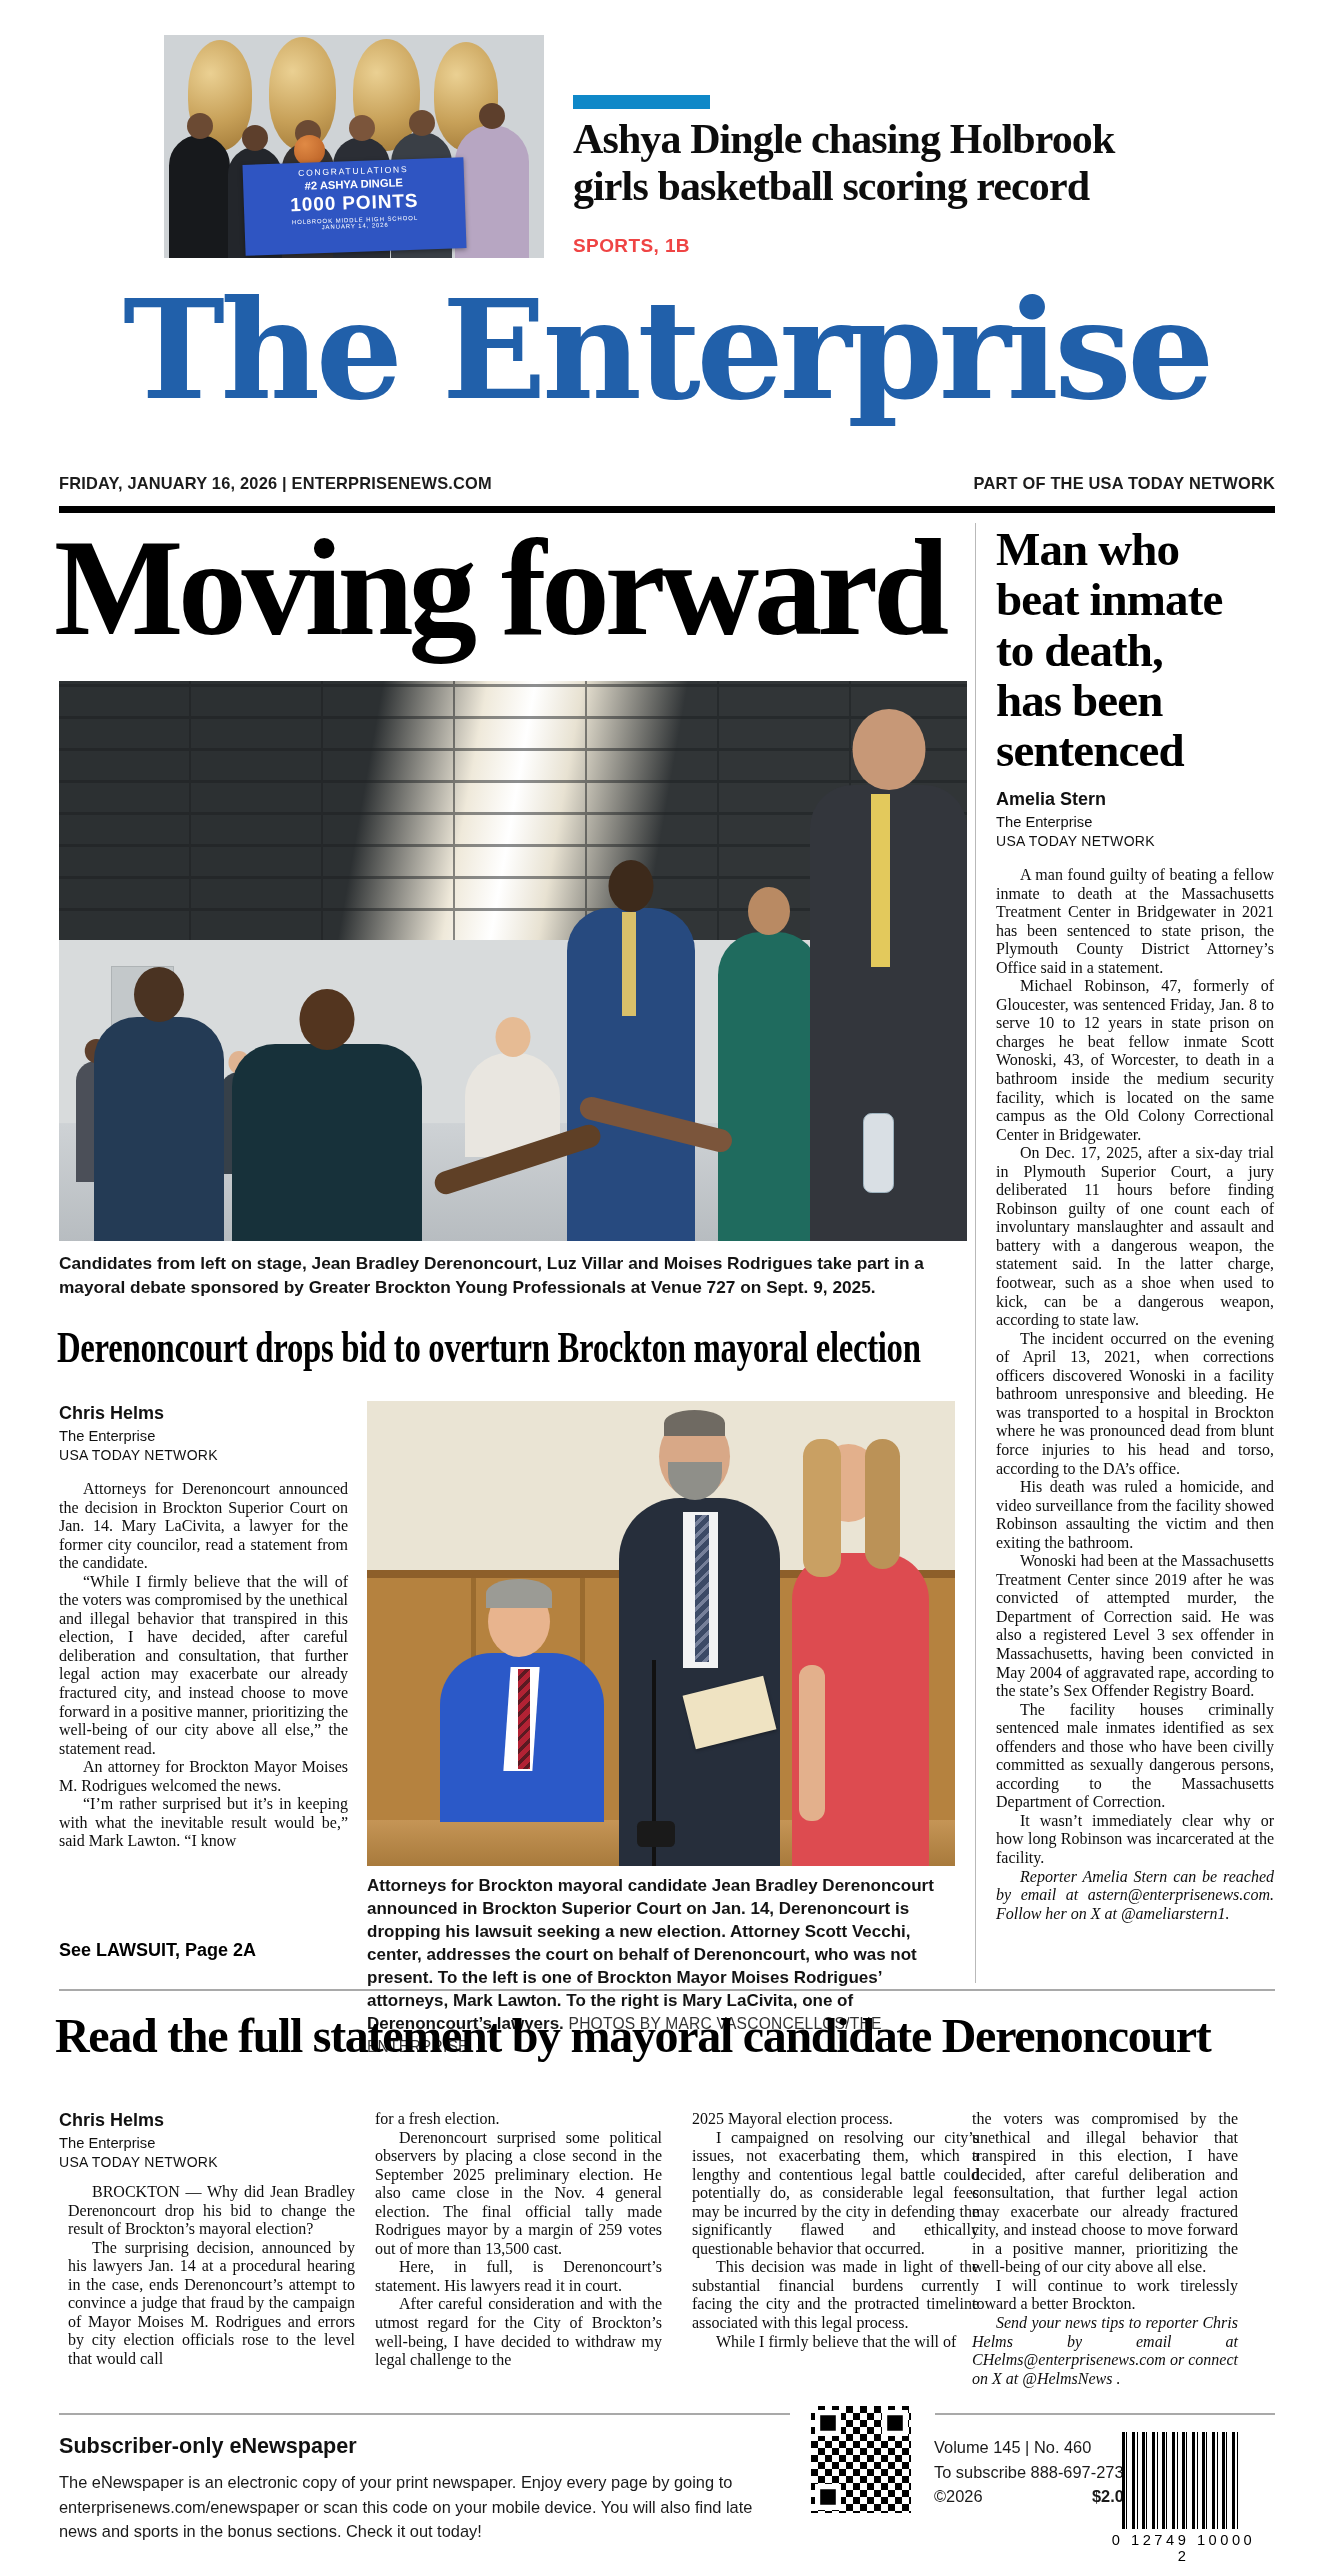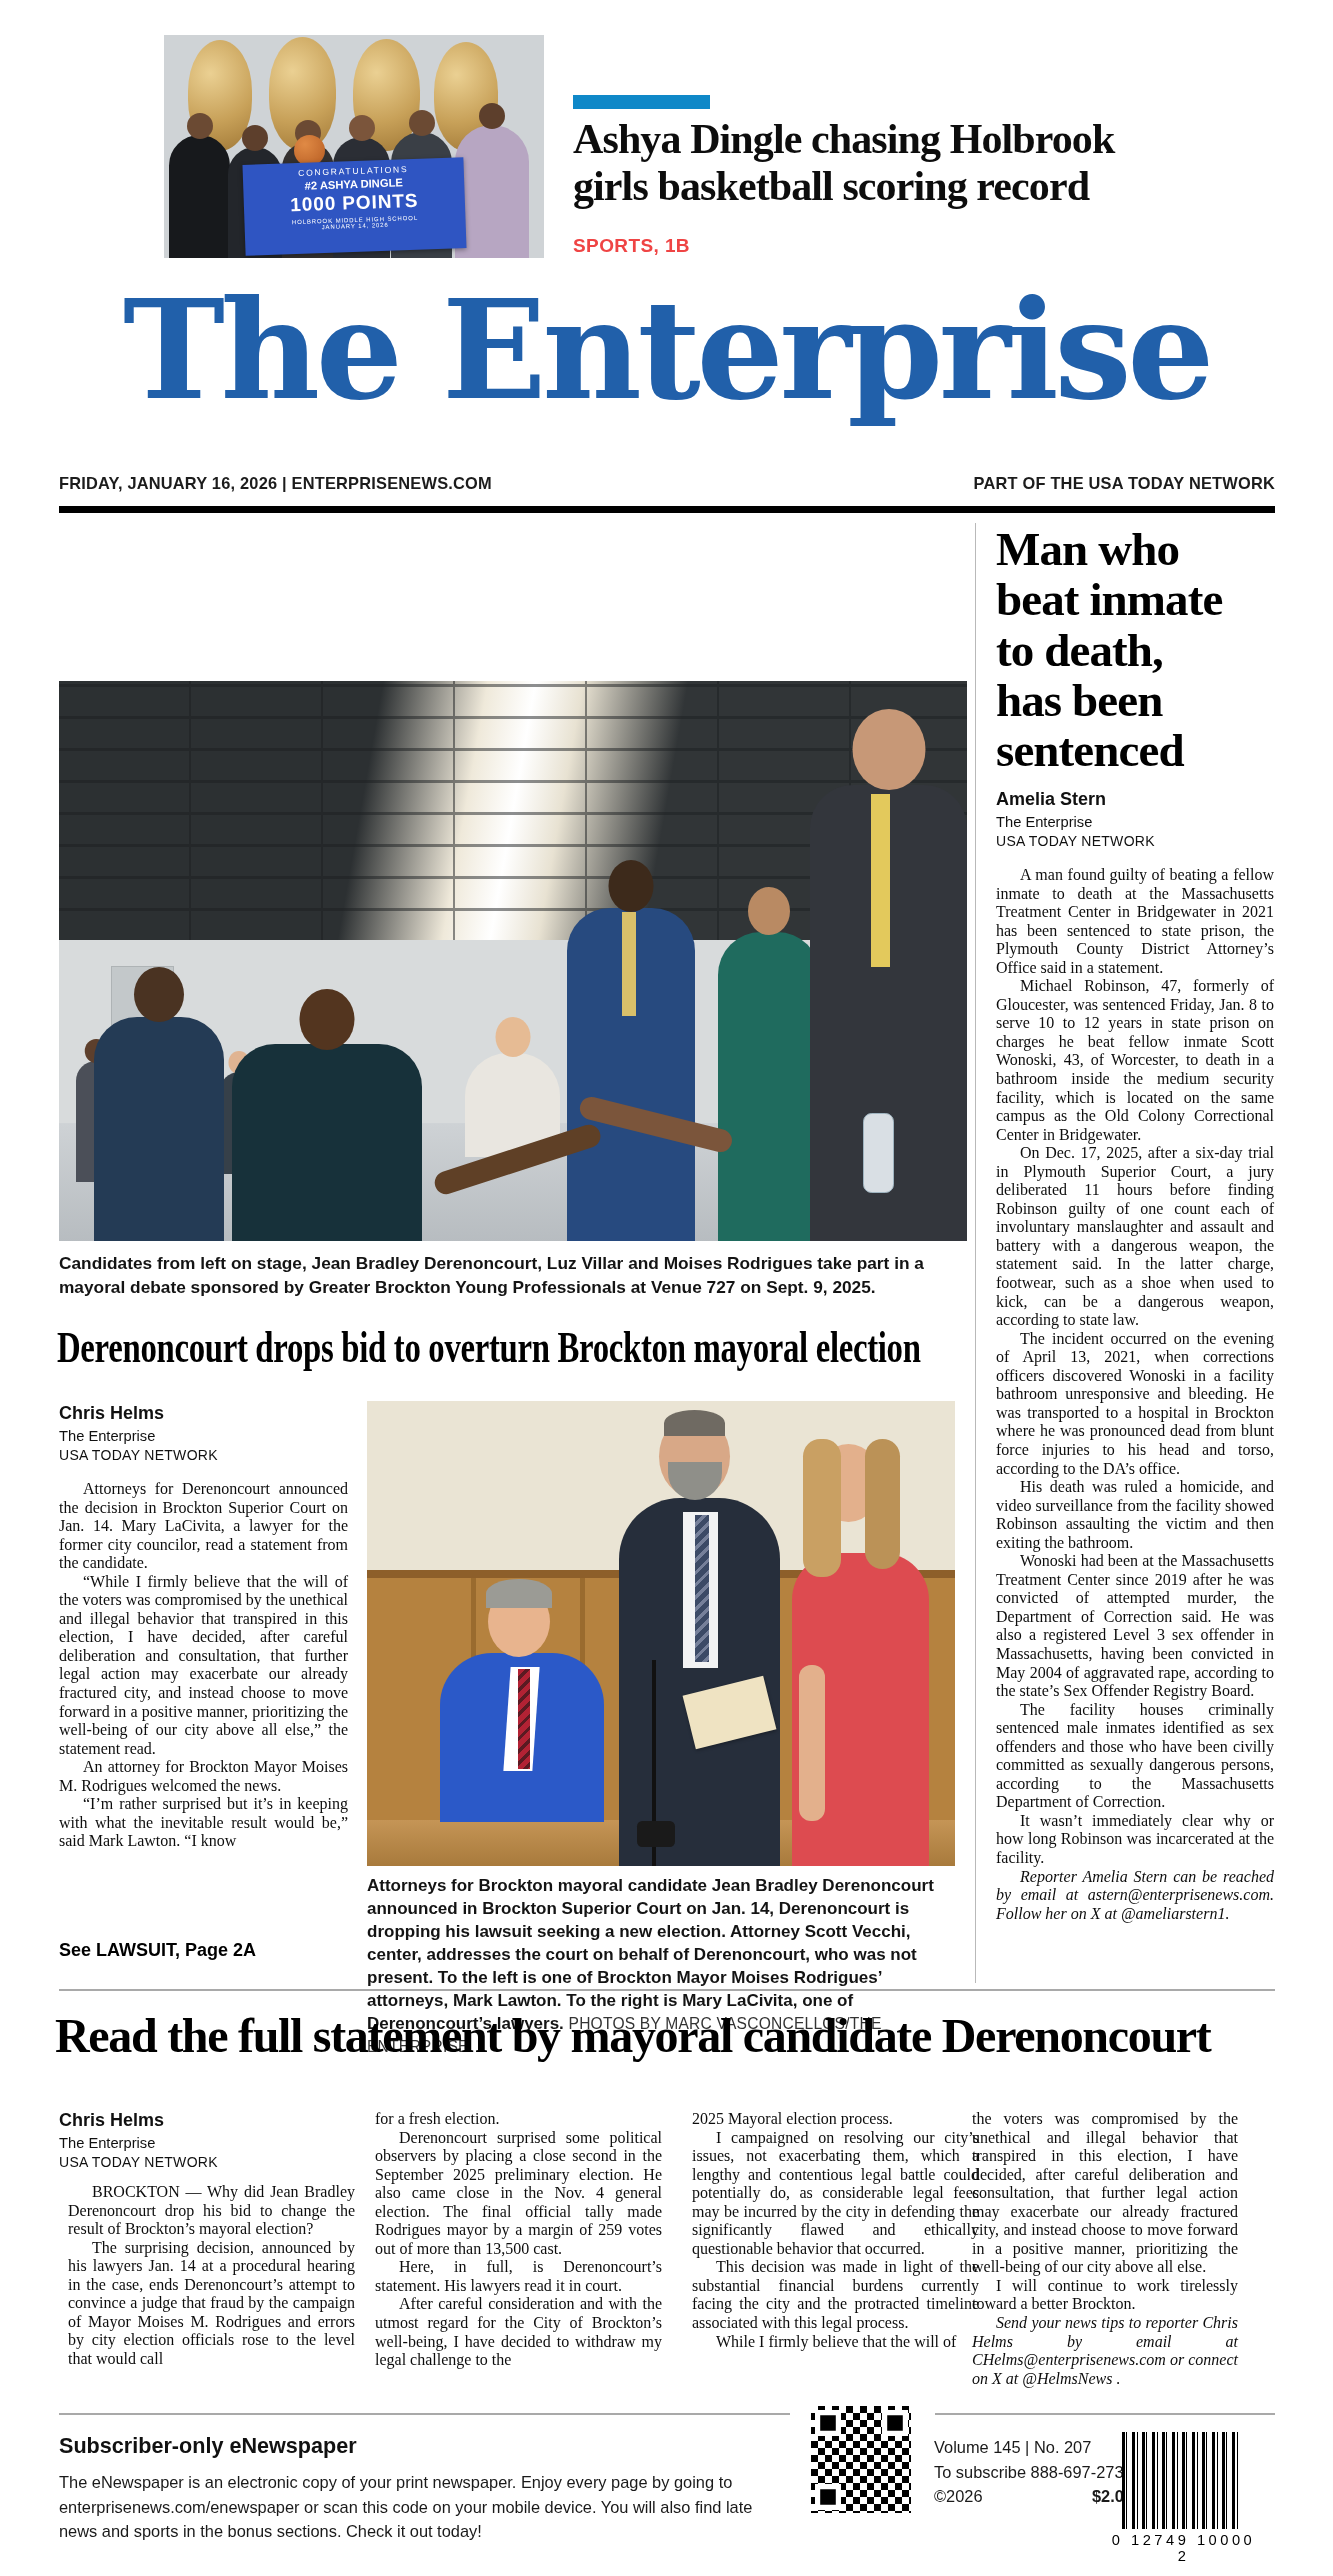--- a/index.html
+++ b/index.html
@@ -153,20 +153,21 @@
 girls basketball scoring record</div>
   <div class="abs promo-section">SPORTS, 1B</div>
 
   <div class="abs masthead">The Enterprise</div>
   <div class="abs dateline">
     <span>FRIDAY, JANUARY 16, 2026  |  ENTERPRISENEWS.COM</span>
     <span>PART OF THE USA TODAY NETWORK</span>
   </div>
   <div class="abs black-rule"></div>
 
+  <div class="abs lead-headline">Moving forward</div>
 
   <div class="photo main-photo">
     <div class="mp-ceiling"></div>
     <div class="mp-truss"></div>
     <div class="mp-wall"></div>
     <div class="mp-door" style="left:52px;top:285px;width:61px;height:130px;"></div>
     <div class="mp-door" style="left:536px;top:277px;width:48px;height:104px;"></div>
     <div class="mp-floor"></div>
 
     <div class="mfig" style="left:17.3px;top:380px;width:40px;height:121px;background:#4b4f58;">
@@ -324,21 +325,21 @@
   <div class="abs foot-rule1"></div>
   <div class="abs foot-rule2"></div>
   <div class="abs enews-title">Subscriber-only eNewspaper</div>
   <div class="abs enews-text">The eNewspaper is an electronic copy of your print newspaper. Enjoy every page by going to enterprisenews.com/enewspaper or scan this code on your mobile device. You will also find late news and sports in the bonus sections. Check it out today!</div>
   <div class="abs qr">
     <i class="finder" style="left:3.5px;top:3.5px;"></i>
     <i class="finder" style="right:3.5px;top:3.5px;"></i>
     <i class="finder" style="left:3.5px;bottom:3.5px;"></i>
   </div>
   <div class="abs volblock">
-    <div>Volume 145 | No. 207</div>
+    <div>Volume 145 | No. 460</div>
     <div>To subscribe 888-697-2737</div>
     <div class="row3">
       <span>©2026</span>
       <span class="price">$2.00</span>
     </div>
   </div>
   <div class="abs barcode"></div>
   <div class="abs barcode-digits">0 12749 10000 2</div>
 
 </div>

